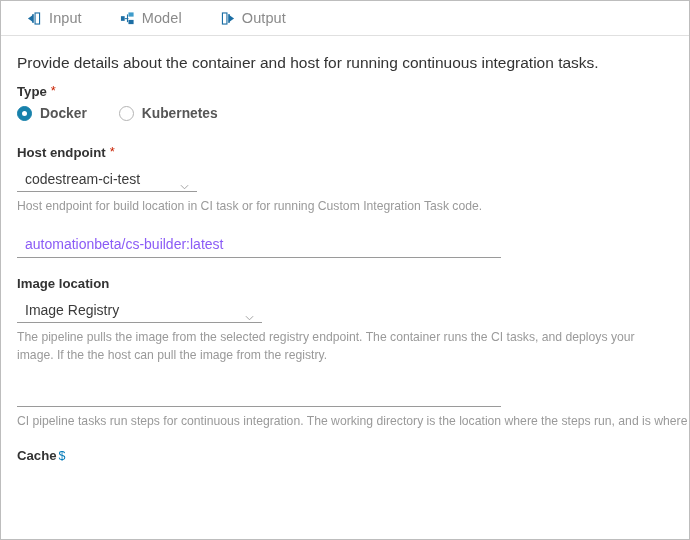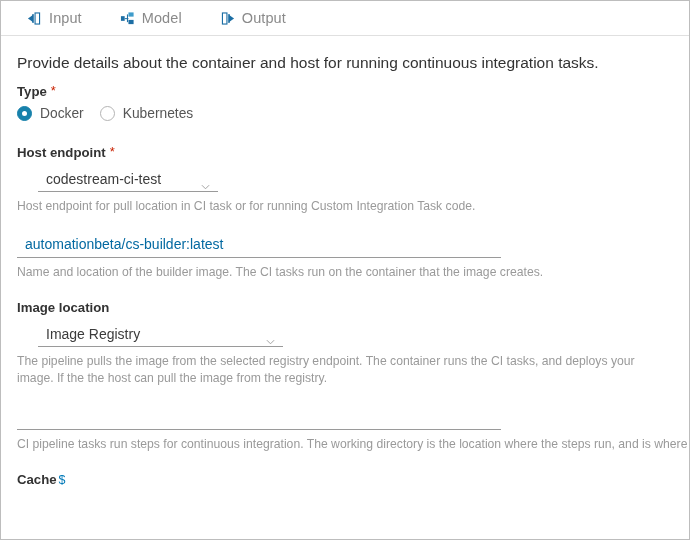--- a/index.html
+++ b/index.html
@@ -113,22 +113,23 @@
     margin-top: 6px;
     line-height: 1.42;
     white-space: nowrap;
   }
   .help.wrap { white-space: normal; }
 
   
   .radio-row {
     display: flex;
     align-items: center;
-    gap: 16px;
+    gap: 32px;
     margin-top: 2px;
+    font-weight: bold;
   }
   .radio-opt {
     display: flex;
     align-items: center;
     cursor: pointer;
   }
   .radio-mark {
     width: 15px;
     height: 15px;
     border-radius: 50%;
@@ -159,21 +160,20 @@
 
   
   .sel {
     position: relative;
     display: inline-block;
     box-sizing: border-box;
     border-bottom: 1px solid #9a9a9a;
     background: transparent;
     height: 25px;
     cursor: pointer;
-    margin-left: 21px;
   }
   .sel .sel-val {
     font-size: 14px;
     color: #3b3b3b;
     line-height: 24px;
     padding-left: 8px;
     display: block;
     white-space: nowrap;
   }
   .sel .chev {
@@ -188,21 +188,21 @@
 
   
   .tinput {
     box-sizing: border-box;
     border: none;
     border-bottom: 1px solid #9a9a9a;
     background: transparent;
     height: 25px;
     font-family: "Liberation Sans", sans-serif;
     font-size: 14px;
-    color: #0369a1;
+    color: #8b5cf6;
     padding: 0 4px 2px 8px;
     outline: none;
     display: block;
   }
   .tinput::placeholder { color: #b5b5b5; }
   .in-builder { width: 484px; }
   .in-workdir { width: 484px; }
 
   .spacer-sm { height: 14px; }
   .spacer-md { height: 20px; }
@@ -281,28 +281,27 @@
         <span>Host endpoint</span><span class="req-star">*</span>
       </span>
       <div class="sel sel-host">
         <span class="sel-val">codestream-ci-test</span>
         <span class="chev">
           <svg viewBox="0 0 10 6" width="9" height="6">
               <path d="M1 1 L5 5 L9 1" stroke="#9a9a9a" stroke-width="1" fill="none"></path>
             </svg>
         </span>
       </div>
-      <div class="help">Host endpoint for pull location in CI task or for running Custom Integration Task code.</div>
+      <div class="help">Host endpoint for build location in CI task or for running Custom Integration Task code.</div>
     </div>
 
     <div class="spacer-sm"></div>
 
     <div class="field">
       <input class="tinput in-builder" type="text" value="automationbeta/cs-builder:latest" style="">
-      <div class="help">Name and location of the builder image. The CI tasks run on the container that the image creates.</div>
     </div>
 
     <div class="spacer-sm"></div>
 
     <div class="field">
       <span class="flabel">
         <span>Image location</span>
       </span>
       <div class="sel sel-registry">
         <span class="sel-val">Image Registry</span>

